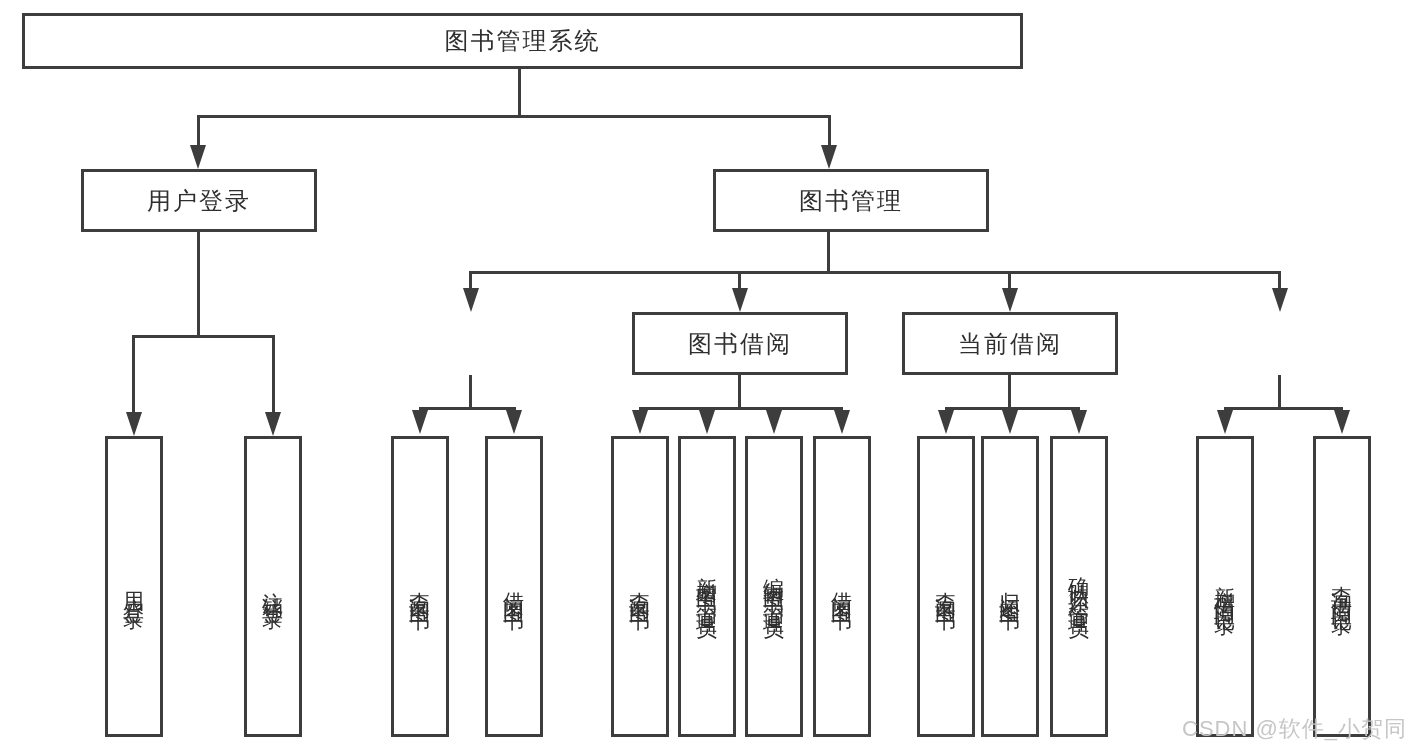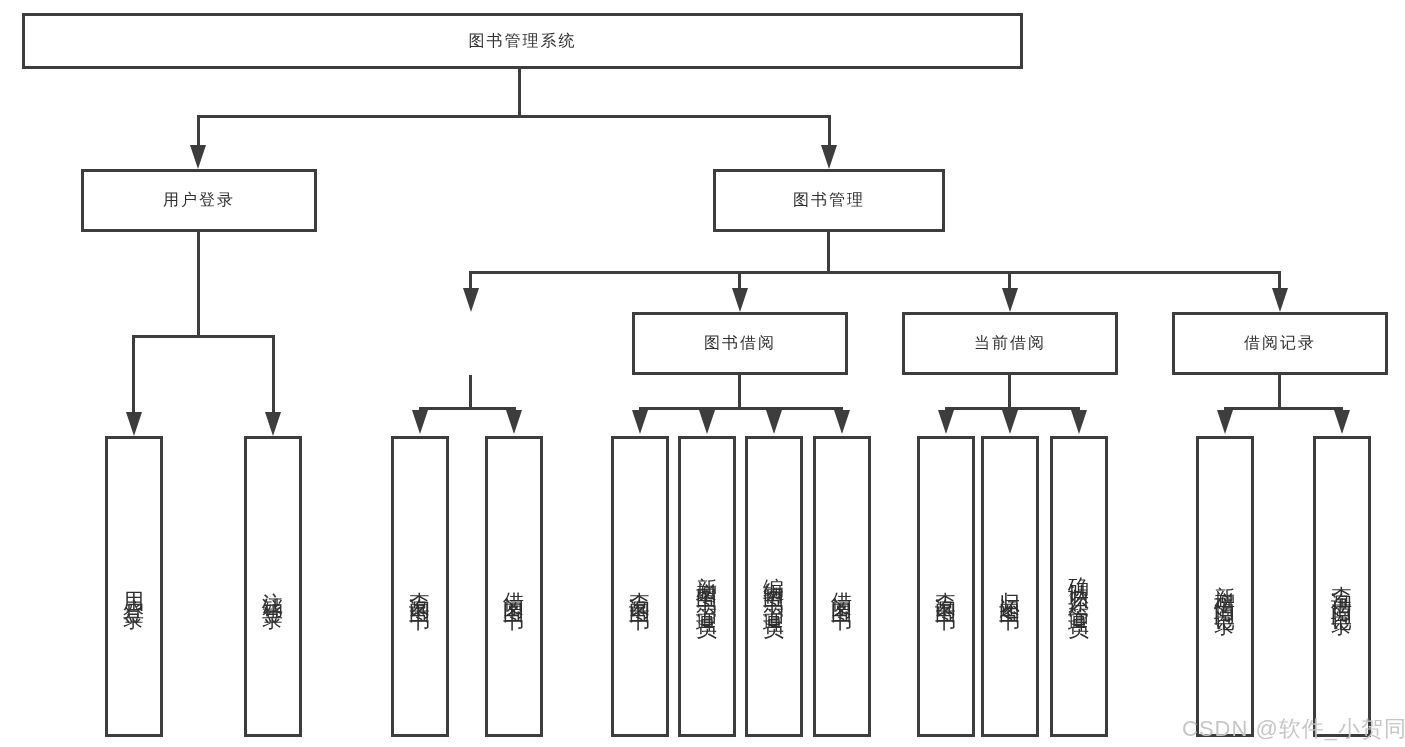--- a/index.html
+++ b/index.html
@@ -21,21 +21,21 @@
     position:absolute;
     box-sizing:border-box;
     background:var(--fill);
     border:3px solid var(--line);
     display:flex;
     align-items:center;
     justify-content:center;
     z-index:2;
   }
   .hl{
-    font-size:16px;
+    font-size:24px;
     color:var(--text);
     letter-spacing:2px;
     white-space:nowrap;
     font-family:Liberation Serif, serif;
   }
   .vl{
     writing-mode:vertical-rl;
     text-orientation:mixed;
     font-size:21px;
     line-height:1.1;
@@ -113,32 +113,29 @@
   <div class="arrow" style="left:1217px;top:410px"></div>
   <div class="arrow" style="left:1334px;top:410px"></div>
 
   <div class="box" style="left:22px;top:13px;width:1001px;height:56px">
     <span class="hl">图书管理系统</span>
   </div>
 
   <div class="box" style="left:81px;top:169px;width:236px;height:63px">
     <span class="hl">用户登录</span>
   </div>
-  <div class="box" style="left:713px;top:169px;width:232px;height:63px">
+  <div class="box" style="left:713px;top:169px;width:276px;height:63px">
     <span class="hl">图书管理</span>
   </div>
 
   <div class="box" style="left:632px;top:312px;width:216px;height:63px">
     <span class="hl">图书借阅</span>
   </div>
   <div class="box" style="left:902px;top:312px;width:216px;height:63px">
     <span class="hl">当前借阅</span>
-  </div>
-  <div class="box" style="left:1172px;top:312px;width:216px;height:63px">
-    <span class="hl">借阅记录</span>
   </div>
 
   <div class="box" style="left:105px;top:436px;width:58px;height:301px">
     <span class="vl">用户登录</span>
   </div>
   <div class="box" style="left:244px;top:436px;width:58px;height:301px">
     <span class="vl">注销登录</span>
   </div>
 
   <div class="box" style="left:391px;top:436px;width:58px;height:301px">

